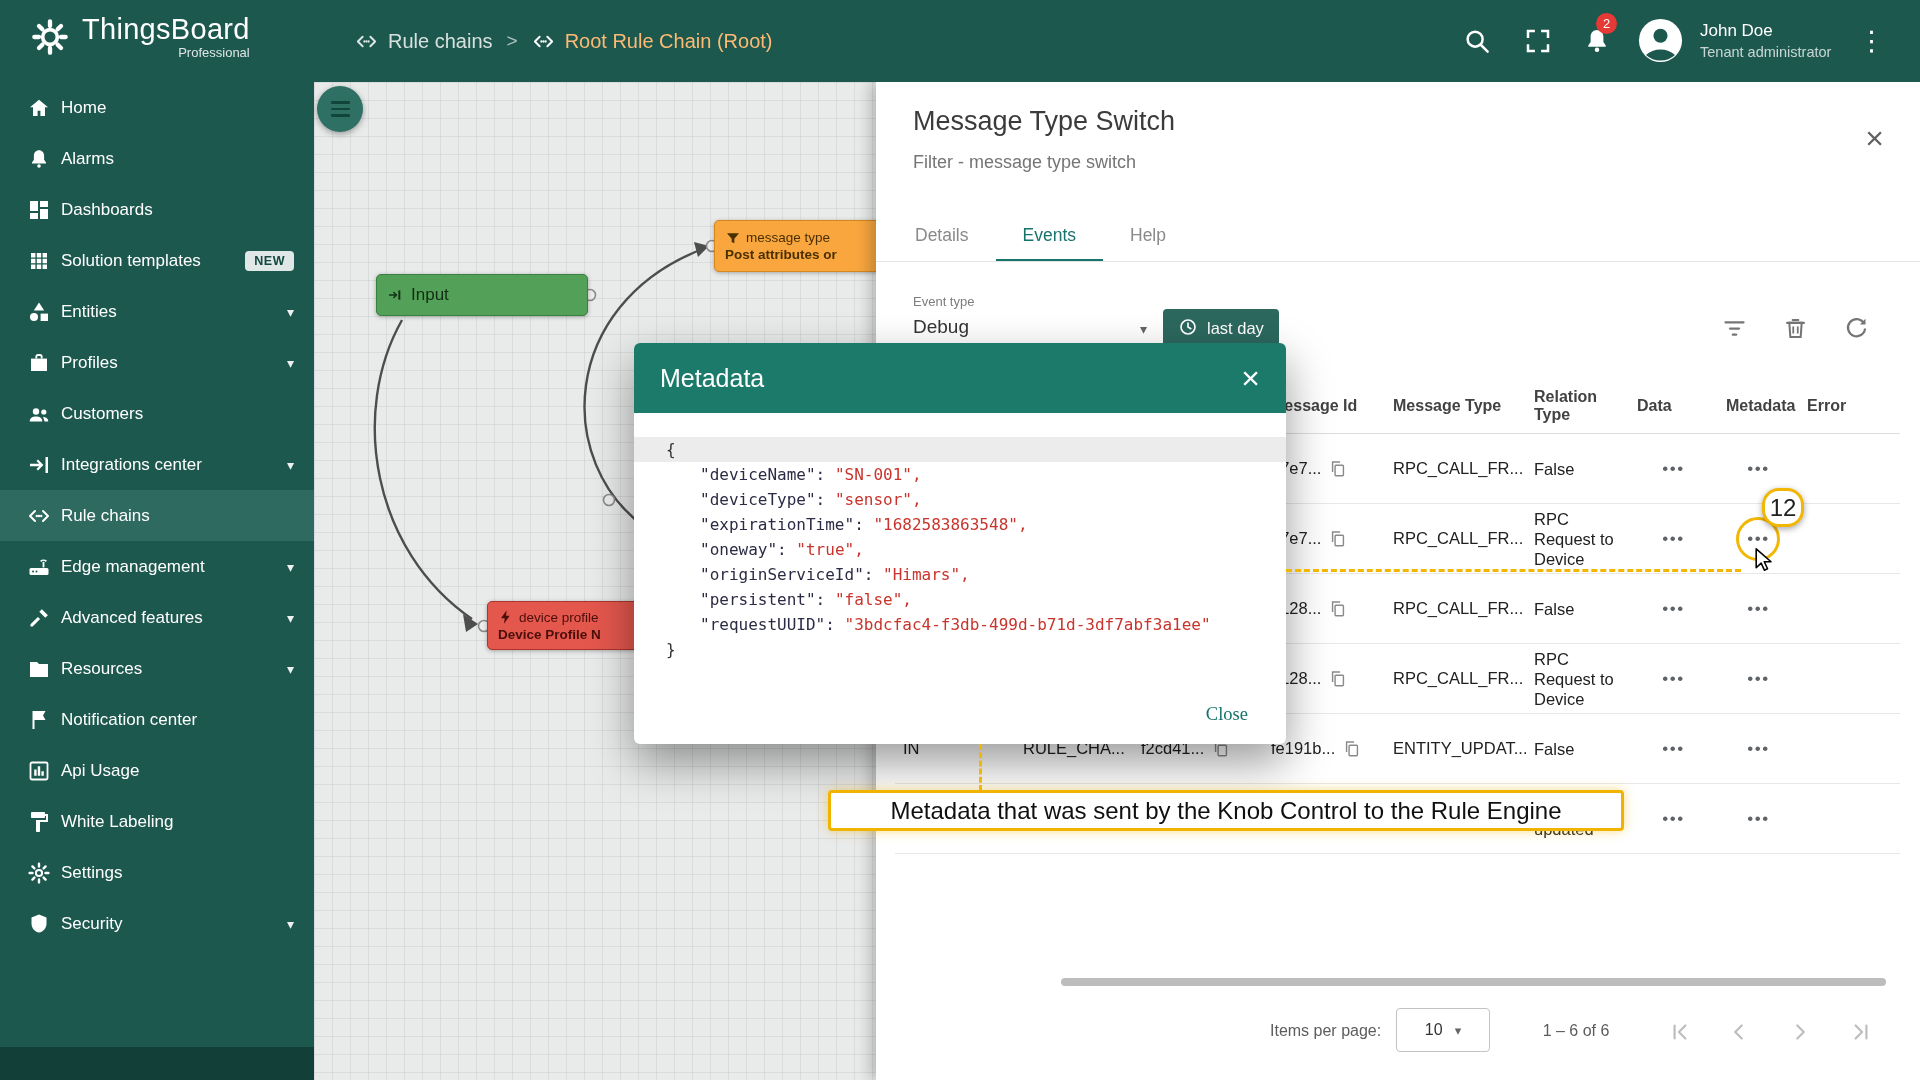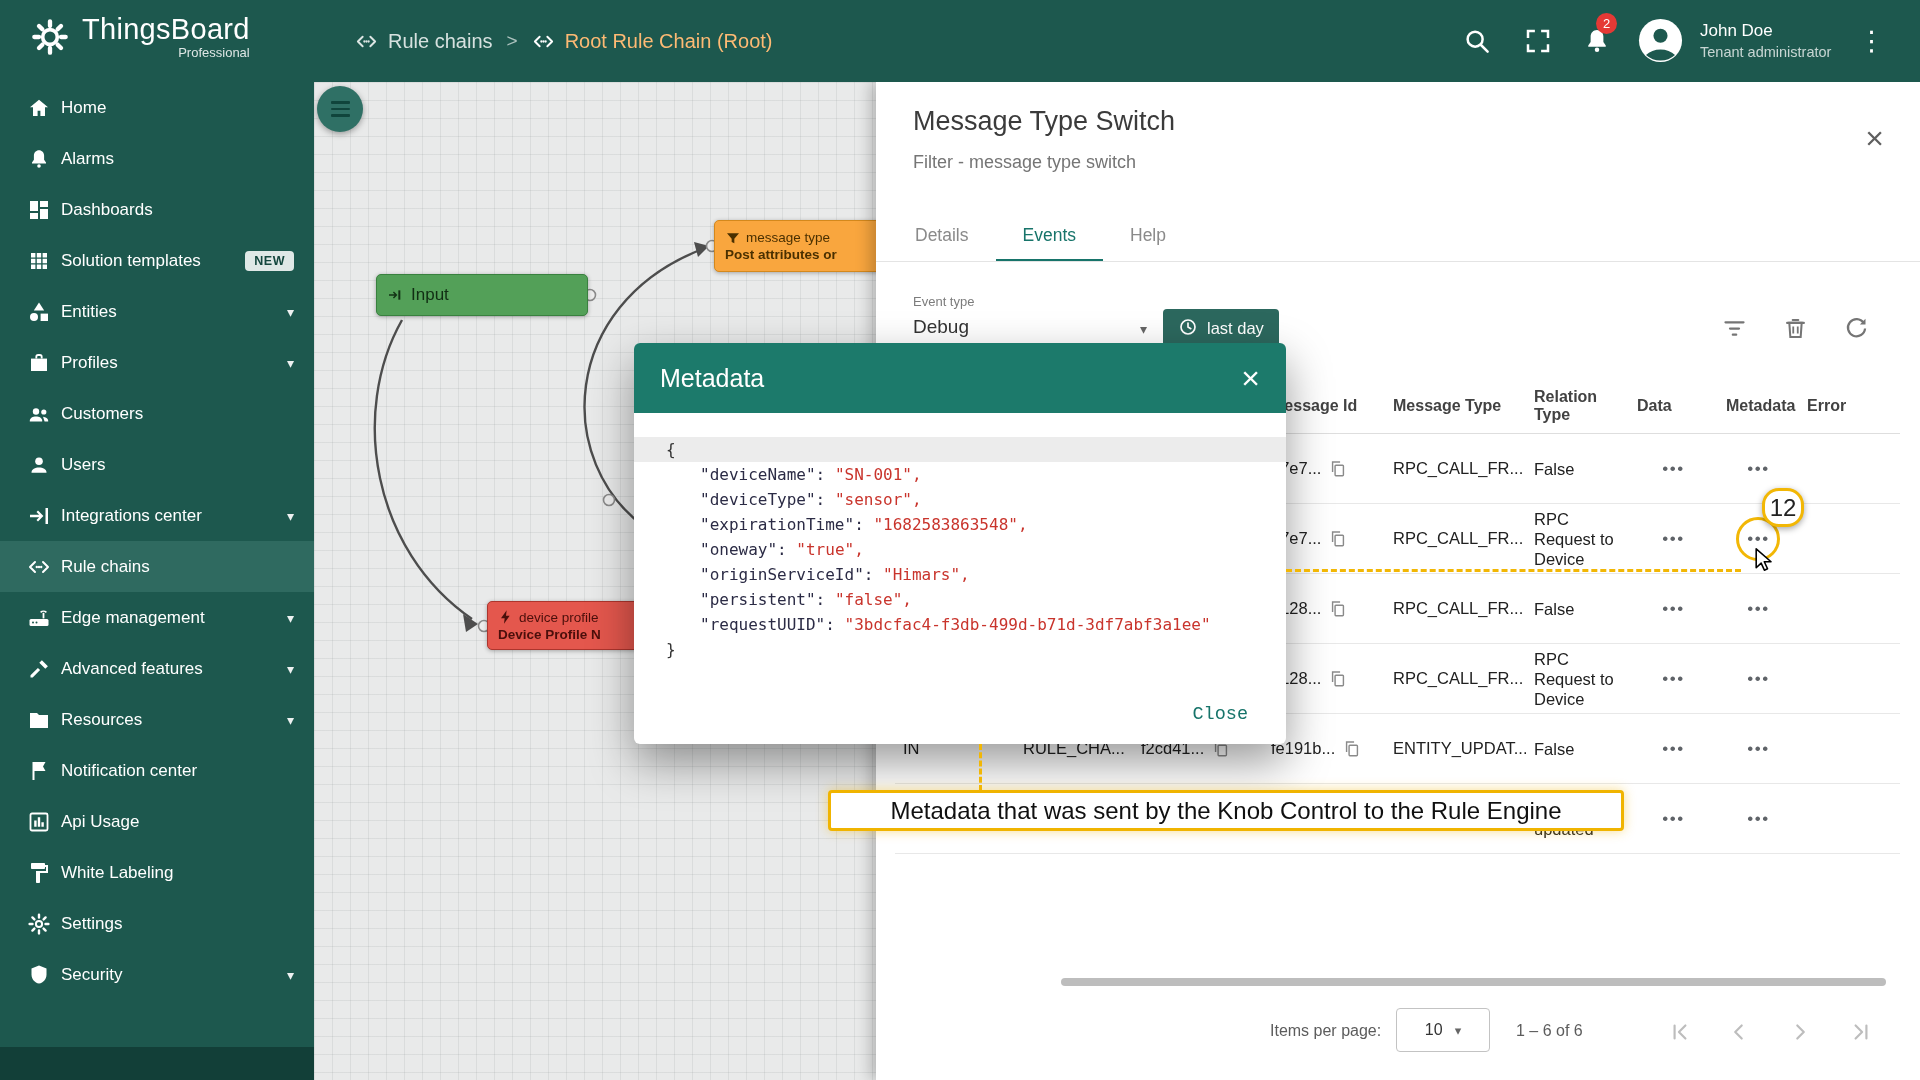--- a/index.html
+++ b/index.html
@@ -81,38 +81,38 @@
   .dots{color:#5f6368;font-size:17px;letter-spacing:1.5px;cursor:pointer;background:none;border:none}
   .copy-btn{width:20px;height:20px;flex:0 0 20px;cursor:pointer;background:none;border:none;padding:0}
   .copy-btn svg{width:20px;height:20px}
 
   .hscroll{position:absolute;left:185px;top:896px;width:825px;height:8px;border-radius:4px;background:#bdbdbd;cursor:pointer}
   .paging{position:absolute;left:0;right:0;top:918px;height:64px;color:#5c5c5c;font-size:16px}
   .pp-label{position:absolute;left:394px;top:22px}
   .pp-select{position:absolute;left:520px;top:8px;width:94px;height:44px;border:1px solid #c3c3c3;border-radius:4px;
     display:flex;align-items:center;justify-content:center;gap:12px;font-size:16px;color:#333;cursor:pointer}
   .pp-caret{font-size:13px;color:#666}
-  .pp-range{position:absolute;left:640px;top:22px;width:120px;}
+  .pp-range{position:absolute;left:640px;top:22px;width:120px;text-align:center}
   .pg-btn{position:absolute;top:12px;width:40px;height:40px;background:none;border:none;cursor:default}
   .pg-btn svg{width:26px;height:26px;margin:7px}
 
   
   .modal{position:absolute;left:634px;top:343px;width:652px;height:401px;background:#fff;border-radius:6px;z-index:40;
     box-shadow:0 18px 45px rgba(0,0,0,.4)}
   .modal-head{height:70px;background:#1c7a6b;border-radius:6px 6px 0 0;display:flex;align-items:center;padding:0 26px}
   .modal-title{color:#fff;font-size:25px;font-weight:500}
   .modal-close{margin-left:auto;color:#fff;font-size:32px;line-height:32px;background:none;border:none;cursor:pointer}
   .modal-body{padding:24px 24px 0;font-family:"DejaVu Sans Mono",monospace;font-size:16px;line-height:25px;color:#333}
   .json-line{padding-left:8px;white-space:pre}
   .json-line.hl{background:#ececec;margin:0 -24px;padding-left:32px}
   .json-line.kv{padding-left:42px}
   .jkey{color:#2b2b45}
   .jval{color:#c9342c}
   .modal-foot{position:absolute;left:0;right:0;bottom:0;height:60px;display:flex;align-items:center;justify-content:flex-end;padding:0 22px}
-  .close-btn{color:#17746a;font-size:18.5px;font-weight:500;background:none;border:none;padding:8px 16px;border-radius:4px;cursor:pointer;font-family:Liberation Mono, monospace}
+  .close-btn{color:#17746a;font-size:18.5px;font-weight:500;background:none;border:none;padding:8px 16px;border-radius:4px;cursor:pointer;font-family:Liberation Serif, serif}
 
   
   .anno{z-index:50}
   .hdash{position:absolute;left:1286px;top:569px;width:455px;border-top:3px dashed #f2b705}
   .vdash{position:absolute;left:979px;top:744px;height:47px;border-left:3px dashed #f2b705}
   .ring{position:absolute;left:1736px;top:517px;width:44px;height:44px;border:3px solid #f2b705;border-radius:50%}
   .step-badge{position:absolute;left:1762px;top:488px;min-width:42px;height:39px;background:#fff;border:3px solid #f2b705;border-radius:17px;
     display:flex;align-items:center;justify-content:center;font-size:24px;color:#222;box-shadow:0 2px 6px rgba(0,0,0,.35)}
   .cursor-ico{position:absolute;left:1750px;top:546px;width:27px;height:27px}
   .callout{position:absolute;left:828px;top:790px;width:796px;height:41px;background:#fff;border:3px solid #f0b400;border-radius:4px;
@@ -241,27 +241,20 @@
       <span class="sicon"><svg viewBox="0 0 24 24">
             <circle cx="9" cy="9.5" r="3.2"></circle>
             <path d="M2.8 18.8c0-2.8 3-4.3 6.2-4.3s6.2 1.5 6.2 4.3v.8H2.8z"></path>
             <circle cx="16.8" cy="10" r="2.6"></circle>
             <path d="M16 14.7c2.8.3 5.2 1.7 5.2 4.1v.8h-3.6z"></path>
           </svg></span>
       <span>Customers</span>
     </div>
     <div class="sitem">
       <span class="sicon"><svg viewBox="0 0 24 24">
-            <circle cx="12" cy="8.2" r="3.8"></circle>
-            <path d="M4.5 19.6c0-3.3 3.7-5 7.5-5s7.5 1.7 7.5 5v.2h-15z"></path>
-          </svg></span>
-      <span>Users</span>
-    </div>
-    <div class="sitem">
-      <span class="sicon"><svg viewBox="0 0 24 24">
             <path d="M3 10.8h9.2L9.5 8.1 11 6.6l5.4 5.4-5.4 5.4-1.5-1.5 2.7-2.7H3z"></path>
             <path d="M18.5 4H21v16h-2.5z"></path>
           </svg></span>
       <span>Integrations center</span>
       <span class="chev">▾</span>
     </div>
     <div class="sitem active">
       <span class="sicon"><svg viewBox="0 0 24 24">
             <path d="M8 7l-5 5 5 5M16 7l5 5-5 5" fill="none" stroke="#fff" stroke-width="2" stroke-linecap="round" stroke-linejoin="round"></path>
             <circle cx="9.8" cy="12" r="1.2"></circle>

